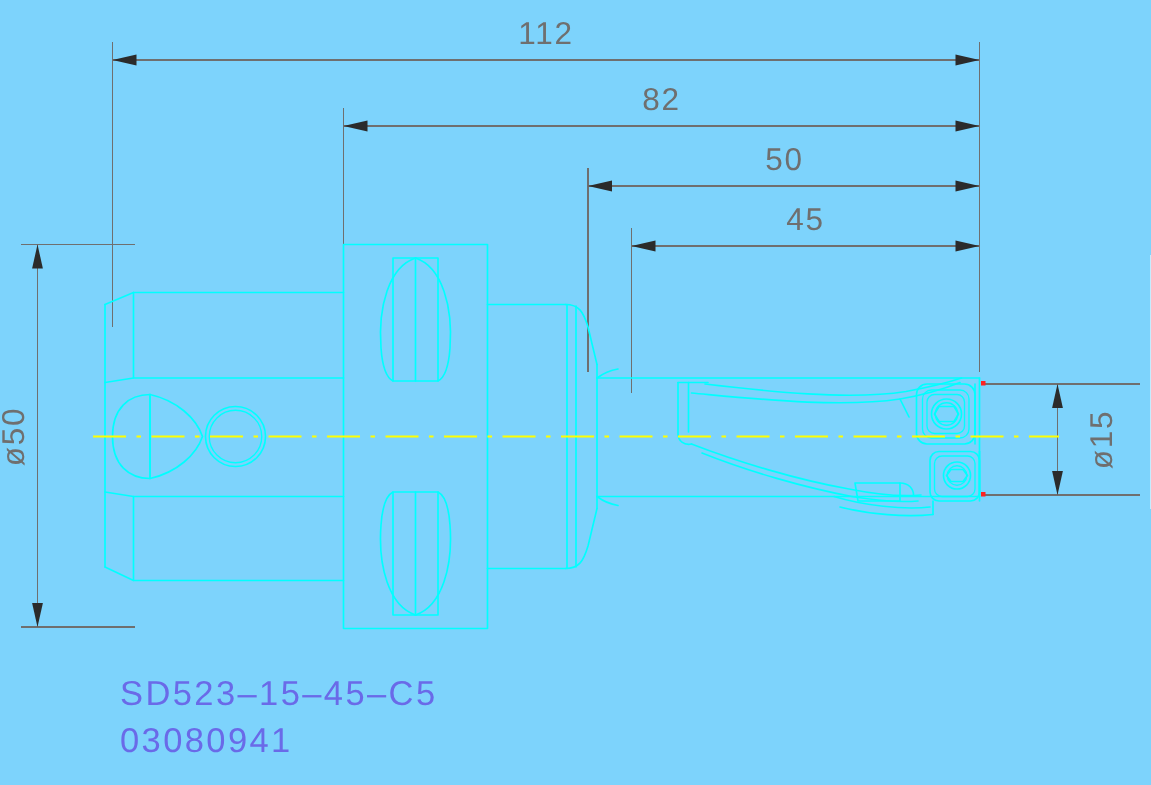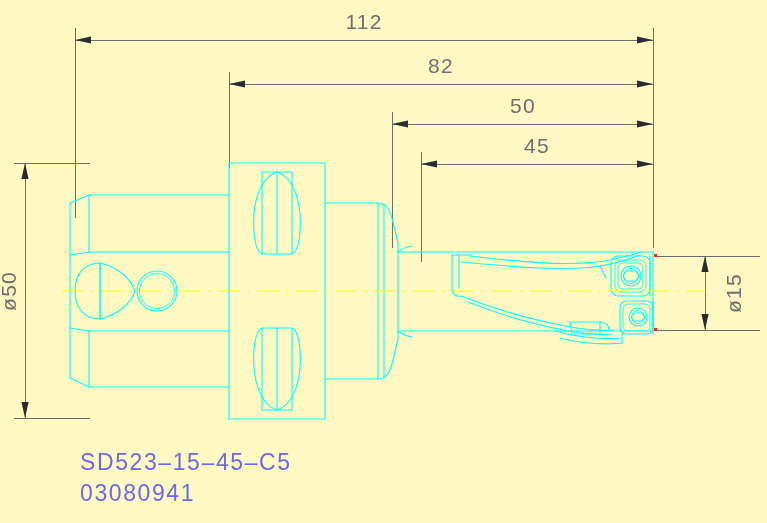--- a/index.html
+++ b/index.html
@@ -7,21 +7,21 @@
     padding: 0;
     background: #ffffff;
   }
   body {
     font-family: "Liberation Sans", sans-serif;
   }
   #drawing-root {
     position: relative;
     width: 767px;
     height: 523px;
-    background: #fef9c3;
+    background: #7dd3fc;
     overflow: hidden;
   }
   svg#cad {
     display: block;
     width: 767px;
     height: 523px;
   }
   .dim-line, .ext-line {
     stroke: #6f6f6f;
     stroke-width: 1;

